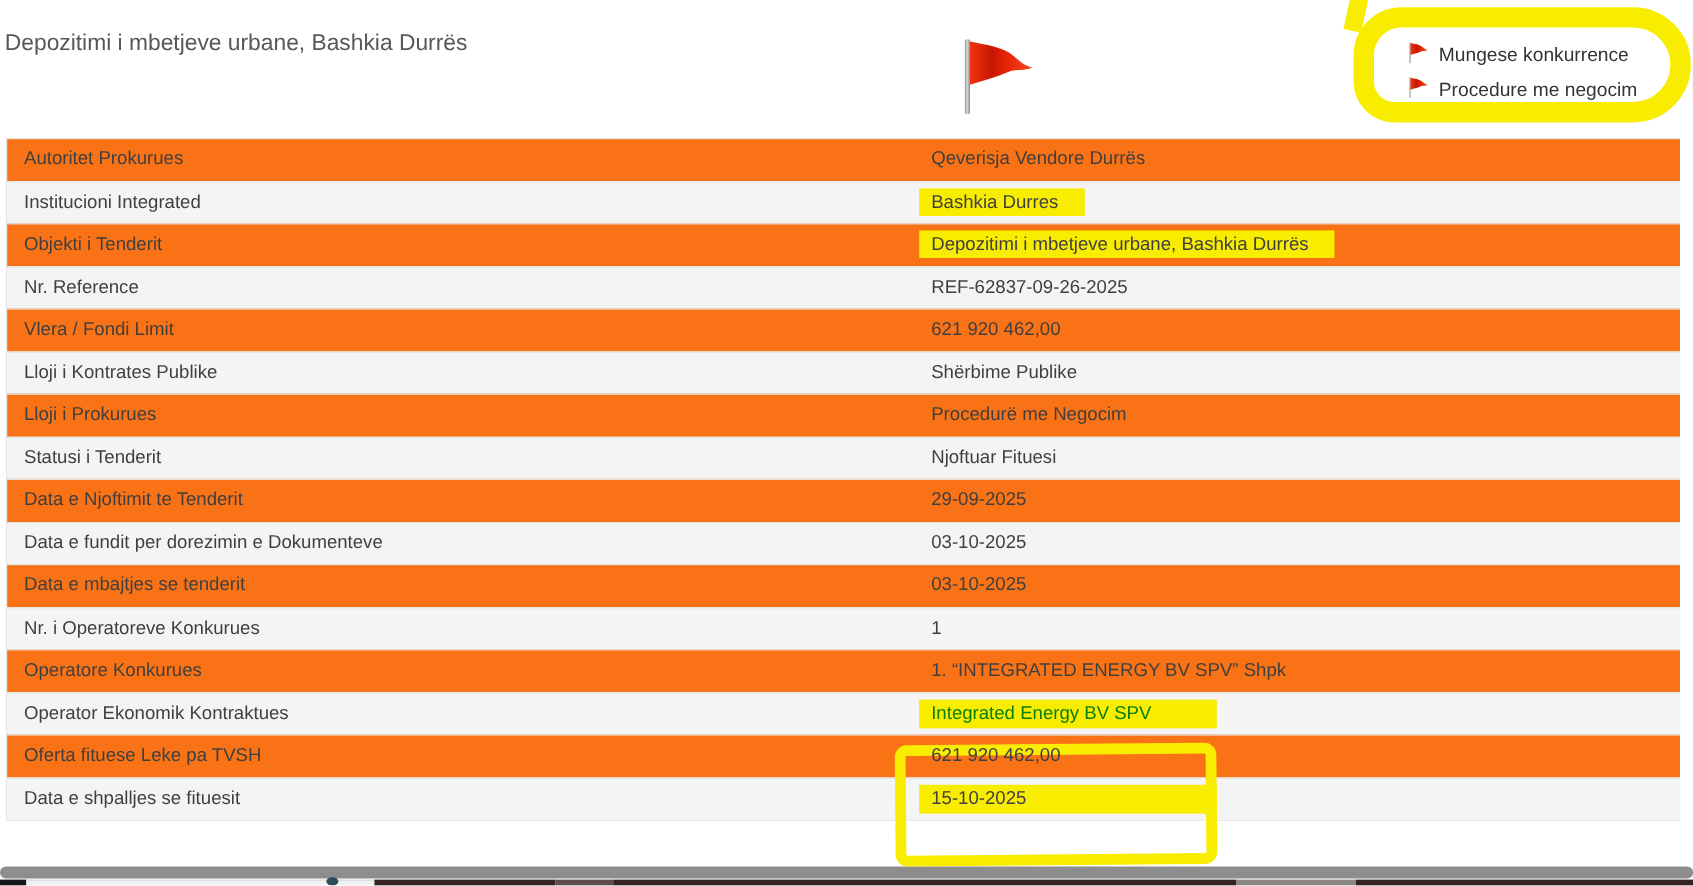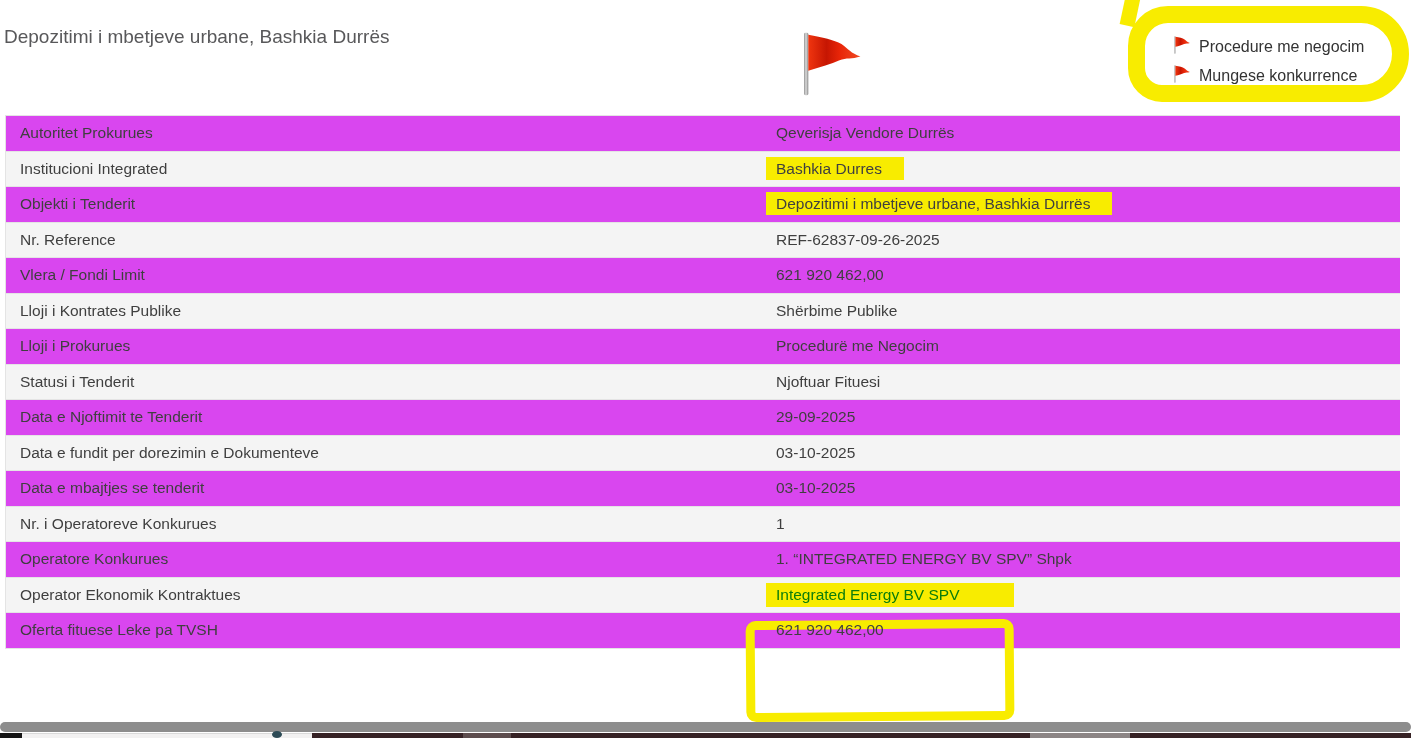--- a/index.html
+++ b/index.html
@@ -27,21 +27,21 @@
   .big-flag{position:absolute;left:796px;top:28px;width:72px;height:74px;}
   
   .tender-table{
     position:absolute;left:5px;top:115px;width:1395px;
     border-left:1px solid var(--divider);
     border-bottom:1px solid var(--divider);
   }
   .row{
     display:flex;align-items:center;
     height:35.5px;border-top:1px solid var(--divider);
-    font-size:15.5px;background:#d946ef;
+    font-size:15.5px;background:#f97316;
   }
   .row.shaded{background:var(--shaded);}
   .cell-label{width:760px;padding-left:14px;}
   .cell-value{flex:1;padding-left:10px;}
   .cell-label span,.cell-value span{position:relative;z-index:2;}
   .hl{background:var(--marker);padding:3px 22px 3px 10px;margin-left:-10px;}
   .hl-wide{display:inline-block;min-width:248px;}
   .link-green{color:var(--green);}
   
   .marker-box{
@@ -108,59 +108,59 @@
     <path d="M13 7 C 28 10, 40 12, 48 17 C 55 22, 58 27, 68 30
              C 59 33, 53 31, 46 34 C 37 38, 26 41, 13 45 Z" fill="url(#flagG-0)"></path>
   </svg></span>
 
 <div class="legend-box"></div>
 <div class="legend-tail"></div>
 <div class="legend">
   <div class="legend-item">
     <span class="flag-slot"><svg viewBox="0 0 76 76" xmlns="http://www.w3.org/2000/svg">
     <defs>
+      <linearGradient id="poleG-1" x1="0" y1="0" x2="1" y2="0">
+        <stop offset="0" stop-color="#8f8f8f"></stop>
+        <stop offset="0.45" stop-color="#dcdcdc"></stop>
+        <stop offset="1" stop-color="#8a8a8a"></stop>
+      </linearGradient>
+      <linearGradient id="flagG-1" x1="0" y1="0" x2="1" y2="0">
+        <stop offset="0" stop-color="#f0350f"></stop>
+        <stop offset="0.35" stop-color="#c61602"></stop>
+        <stop offset="0.6" stop-color="#e82508"></stop>
+        <stop offset="1" stop-color="#f04a22"></stop>
+      </linearGradient>
+    </defs>
+    <rect x="8.5" y="5" width="4.5" height="66" rx="1.5" fill="url(#poleG-1)"></rect>
+    <path d="M13 7 C 28 10, 40 12, 48 17 C 55 22, 58 27, 68 30
+             C 59 33, 53 31, 46 34 C 37 38, 26 41, 13 45 Z" fill="url(#flagG-1)"></path>
+  </svg></span>
+    <span class="lbl">Mungese konkurrence</span>
+  </div>
+  <div class="legend-item">
+    <span class="flag-slot"><svg viewBox="0 0 76 76" xmlns="http://www.w3.org/2000/svg">
+    <defs>
       <linearGradient id="poleG-2" x1="0" y1="0" x2="1" y2="0">
         <stop offset="0" stop-color="#8f8f8f"></stop>
         <stop offset="0.45" stop-color="#dcdcdc"></stop>
         <stop offset="1" stop-color="#8a8a8a"></stop>
       </linearGradient>
       <linearGradient id="flagG-2" x1="0" y1="0" x2="1" y2="0">
         <stop offset="0" stop-color="#f0350f"></stop>
         <stop offset="0.35" stop-color="#c61602"></stop>
         <stop offset="0.6" stop-color="#e82508"></stop>
         <stop offset="1" stop-color="#f04a22"></stop>
       </linearGradient>
     </defs>
     <rect x="8.5" y="5" width="4.5" height="66" rx="1.5" fill="url(#poleG-2)"></rect>
     <path d="M13 7 C 28 10, 40 12, 48 17 C 55 22, 58 27, 68 30
              C 59 33, 53 31, 46 34 C 37 38, 26 41, 13 45 Z" fill="url(#flagG-2)"></path>
   </svg></span>
     <span class="lbl">Procedure me negocim</span>
   </div>
-  <div class="legend-item">
-    <span class="flag-slot"><svg viewBox="0 0 76 76" xmlns="http://www.w3.org/2000/svg">
-    <defs>
-      <linearGradient id="poleG-1" x1="0" y1="0" x2="1" y2="0">
-        <stop offset="0" stop-color="#8f8f8f"></stop>
-        <stop offset="0.45" stop-color="#dcdcdc"></stop>
-        <stop offset="1" stop-color="#8a8a8a"></stop>
-      </linearGradient>
-      <linearGradient id="flagG-1" x1="0" y1="0" x2="1" y2="0">
-        <stop offset="0" stop-color="#f0350f"></stop>
-        <stop offset="0.35" stop-color="#c61602"></stop>
-        <stop offset="0.6" stop-color="#e82508"></stop>
-        <stop offset="1" stop-color="#f04a22"></stop>
-      </linearGradient>
-    </defs>
-    <rect x="8.5" y="5" width="4.5" height="66" rx="1.5" fill="url(#poleG-1)"></rect>
-    <path d="M13 7 C 28 10, 40 12, 48 17 C 55 22, 58 27, 68 30
-             C 59 33, 53 31, 46 34 C 37 38, 26 41, 13 45 Z" fill="url(#flagG-1)"></path>
-  </svg></span>
-    <span class="lbl">Mungese konkurrence</span>
-  </div>
 </div>
 
 <div class="tender-table">
     <div class="row">
       <div class="cell-label"><span>Autoritet Prokurues</span></div>
       <div class="cell-value"><span>Qeverisja Vendore Durrës</span></div>
     </div>
     <div class="row shaded">
       <div class="cell-label"><span>Institucioni Integrated</span></div>
       <div class="cell-value"><span class="hl">Bashkia Durres</span></div>
@@ -209,20 +209,24 @@
       <div class="cell-label"><span>Operatore Konkurues</span></div>
       <div class="cell-value"><span>1. “INTEGRATED ENERGY BV SPV” Shpk</span></div>
     </div>
     <div class="row shaded">
       <div class="cell-label"><span>Operator Ekonomik Kontraktues</span></div>
       <div class="cell-value"><span class="hl hl-wide link-green">Integrated Energy BV SPV</span></div>
     </div>
     <div class="row">
       <div class="cell-label"><span>Oferta fituese Leke pa TVSH</span></div>
       <div class="cell-value"><span>621 920 462,00</span></div>
+    </div>
+    <div class="row shaded">
+      <div class="cell-label"><span>Data e shpalljes se fituesit</span></div>
+      <div class="cell-value"><span class="hl hl-wide">15-10-2025</span></div>
     </div>
   </div>
 
 <div class="marker-box"></div>
 
 <div class="hscrollbar"></div>
 <div class="bottom-strip">
   <div class="seg1"></div>
   <div class="seg2"></div>
   <div class="seg3"></div>

